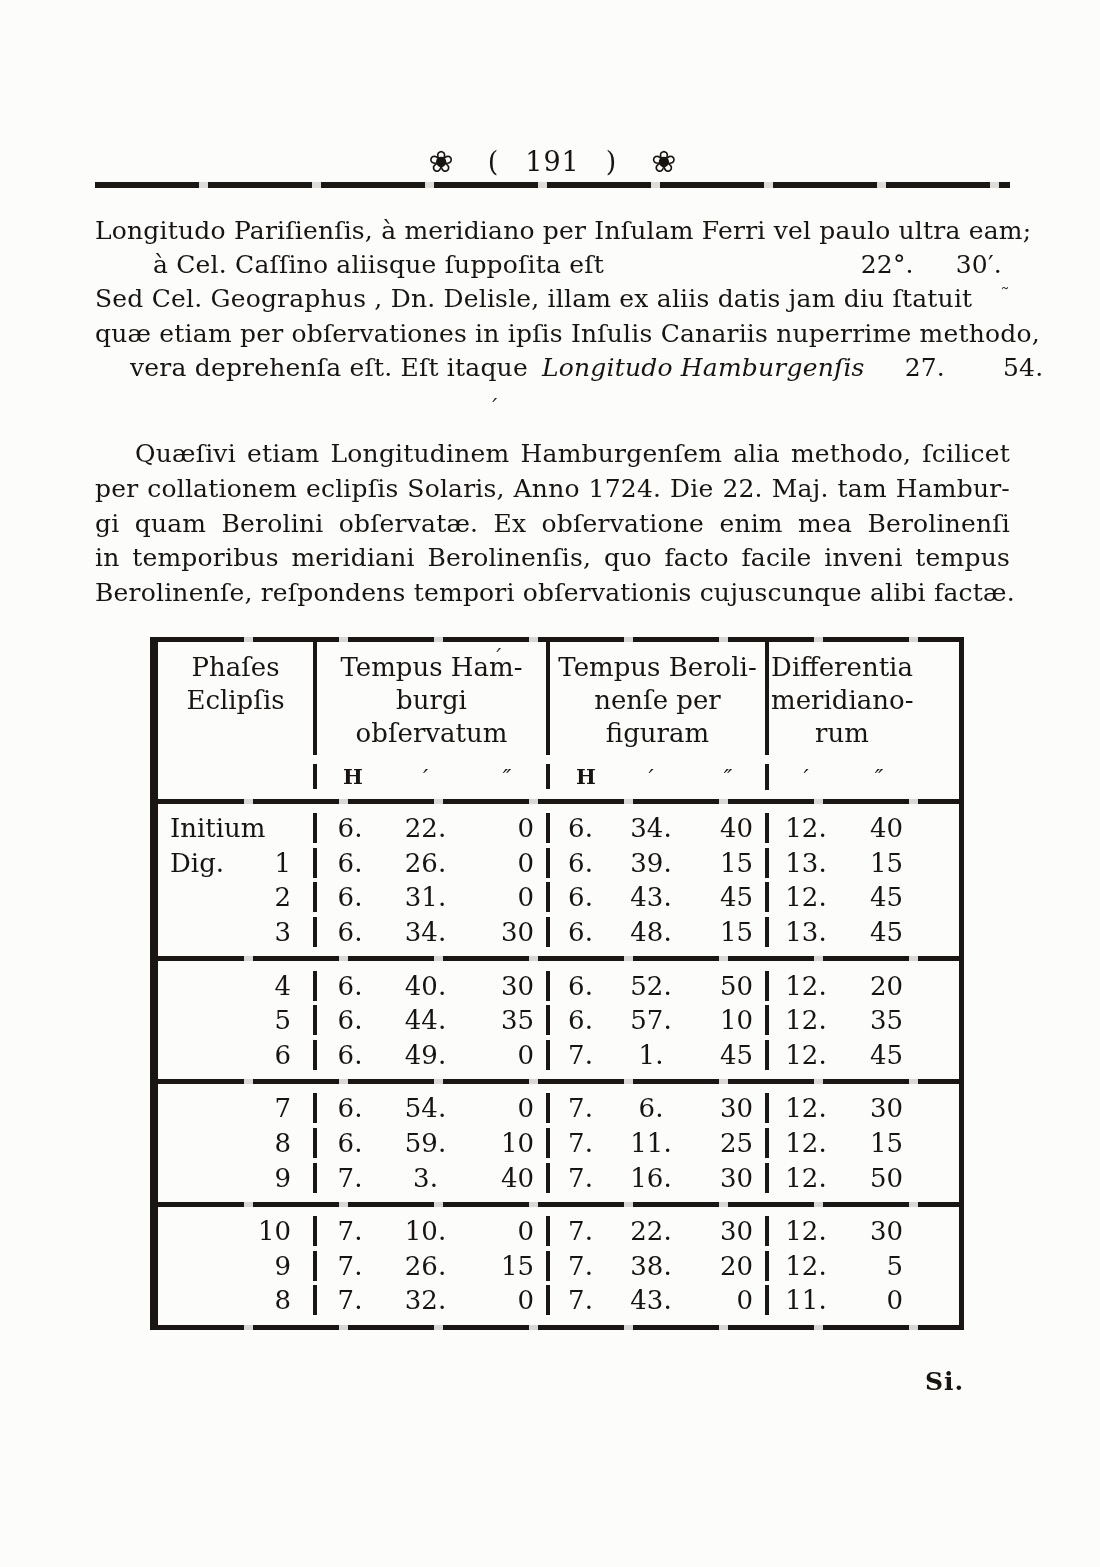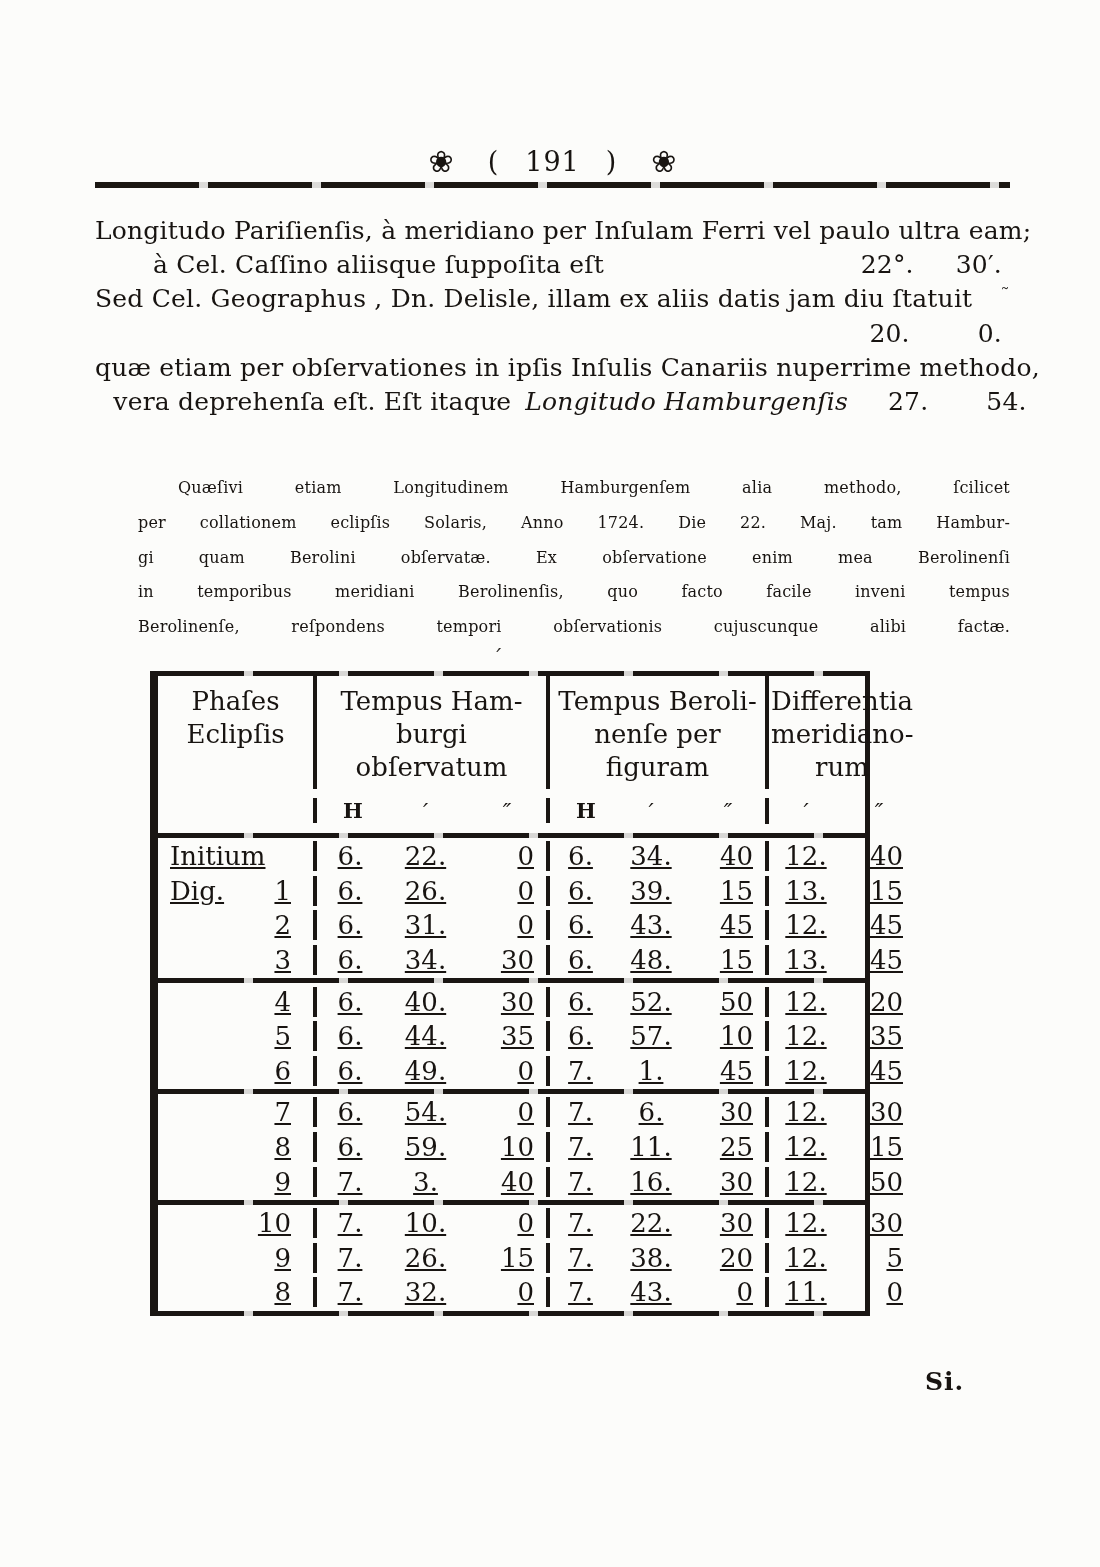--- a/index.html
+++ b/index.html
@@ -13,57 +13,57 @@
   .header-line{display:flex;justify-content:center;align-items:center;gap:34px;font-size:28px;}
   .pagenum-group{display:flex;align-items:center;gap:26px;font-size:27px;letter-spacing:1px;}
   .ornament{font-family:"DejaVu Sans","Liberation Sans",sans-serif;font-size:30px;line-height:1;}
   .rule{
     height:6px;margin-top:5px;
     background:repeating-linear-gradient(90deg,#1b1712 0 104px,rgba(27,23,18,.14) 104px 113px);
   }
   
   .intro{margin-top:26px;font-size:25px;line-height:34px;letter-spacing:.2px;}
   .tline{white-space:nowrap;text-align:justify;text-align-last:justify;}
-  .fline{display:flex;align-items:baseline;white-space:nowrap;justify-content:center;}
+  .fline{display:flex;align-items:baseline;white-space:nowrap;}
   .ind-a{padding-left:58px;}
   .ind-b{padding-left:35px;}
   .pushR{margin-left:auto;}
   .vgap1{margin-left:42px;}
   .vgap2{margin-left:68px;}
   .vgap3{margin-left:40px;}
   .vgap4{margin-left:58px;}
   .pr{padding-right:8px;}
   .it{font-style:italic;margin-left:14px;}
   .flex-end{display:flex;justify-content:flex-end;align-items:baseline;}
   .tinymark{font-size:19px;opacity:.85;transform:translateY(-6px);}
-  .para{margin-top:52px;font-size:16px;line-height:34.8px;letter-spacing:.2px;margin-left:43px;}
+  .para{margin-top:52px;font-size:25px;line-height:34.8px;letter-spacing:.2px;}
   .para .first{padding-left:40px;}
   
   .obs-table{
-    margin:26px 0 0 55px;width:720px;box-sizing:border-box;
+    margin:26px 0 0 55px;width:814px;box-sizing:border-box;
     border-left:8px solid #1a1613;border-right:5px solid #1a1613;
   }
   .hrule{
     height:5px;
     background:repeating-linear-gradient(90deg,#1a1613 0 86px,rgba(26,22,19,.16) 86px 95px);
   }
   .titles{display:grid;grid-template-columns:155px 233px 219px 150px;}
   .titles .th{padding:9px 2px 5px;text-align:center;font-size:26px;line-height:33px;}
   .sep{border-left:4px solid #1a1613;}
   .grid9{display:grid;grid-template-columns:155px 70px 85px 78px 65px 80px 74px 78px 72px;}
   .units{height:44px;align-items:center;}
   .units .uh{text-align:left;padding-left:26px;font-size:21px;font-weight:bold;}
   .units .um,.units .us{text-align:center;font-style:italic;font-size:23px;}
   .trow{height:34.6px;align-items:center;font-size:26px;}
   .cell{box-sizing:border-box;}
   .num{text-align:center;}
   .scol{text-align:right;padding-right:12px;}
   .phase{display:flex;align-items:center;padding:0 22px 0 12px;}
   .pdig{margin-left:auto;}
-  .tgroup{padding:1px 0;text-decoration:underline;}
+  .tgroup{padding:7px 0;}
   
   .catchword{position:absolute;left:925px;top:1367px;font-size:25px;font-weight:bold;letter-spacing:1px;}
   .accent-mark{position:absolute;font-size:22px;opacity:.9;}
   .accent-1{left:488px;top:396px;}
   .accent-2{left:492px;top:646px;}
 </style>
 </head>
 <body>
 
 <div class="page">
@@ -83,24 +83,20 @@
     <div class="intro">
       <div class="tline">Longitudo Pariſienſis, à meridiano per Inſulam Ferri vel paulo ultra eam;</div>
       <div class="fline ind-a">
         <span>à Cel. Caſſino aliisque ſuppoſita eſt</span>
         <span class="pushR">22°.</span>
         <span class="vgap1 pr">30′.</span>
       </div>
       <div class="fline">
         <span>Sed Cel. Geographus , Dn. Delisle, illam ex aliis datis jam diu ſtatuit</span>
         <span class="pushR tinymark">˜</span>
-      </div>
-      <div class="flex-end">
-        <span>20.</span>
-        <span class="vgap2 pr">0.</span>
       </div>
       <div class="tline">quæ etiam per obſervationes in ipſis Inſulis Canariis nuperrime methodo,</div>
       <div class="fline ind-b">
         <span>vera deprehenſa eſt. Eſt itaque</span>
         <span class="it">Longitudo Hamburgenſis</span>
         <span class="vgap3">27.</span>
         <span class="vgap4">54.</span>
       </div>
     </div>
 

